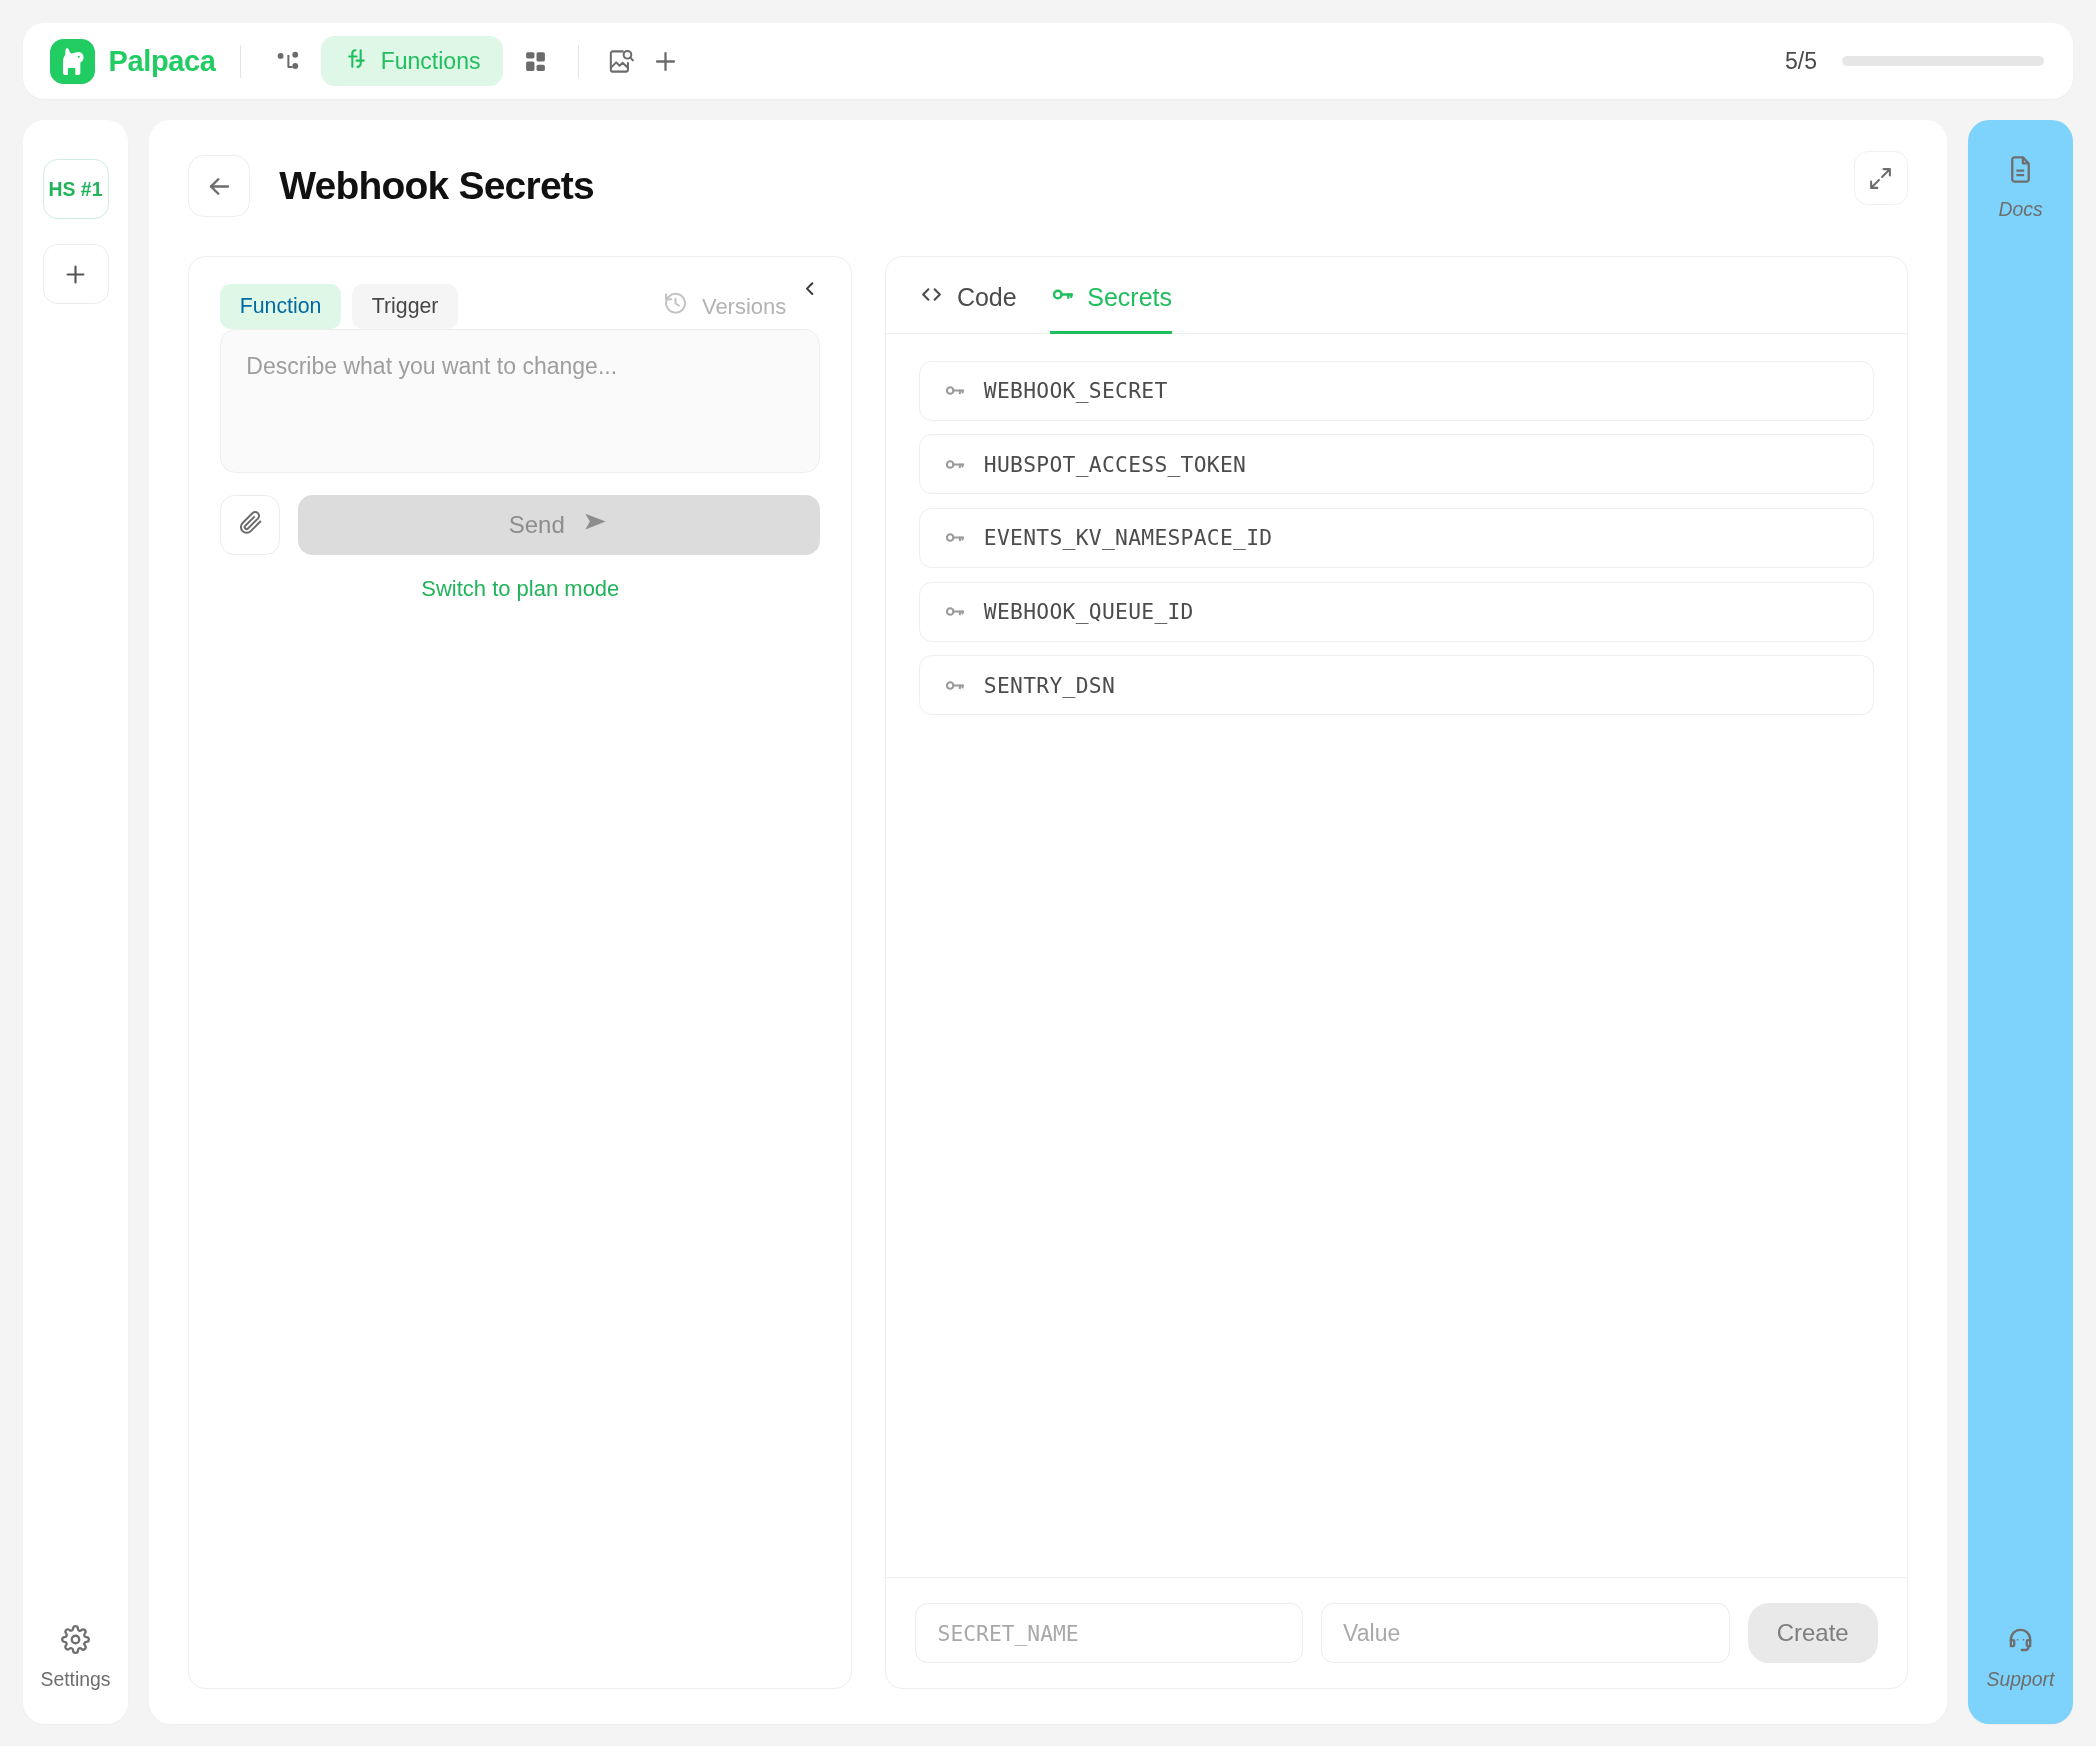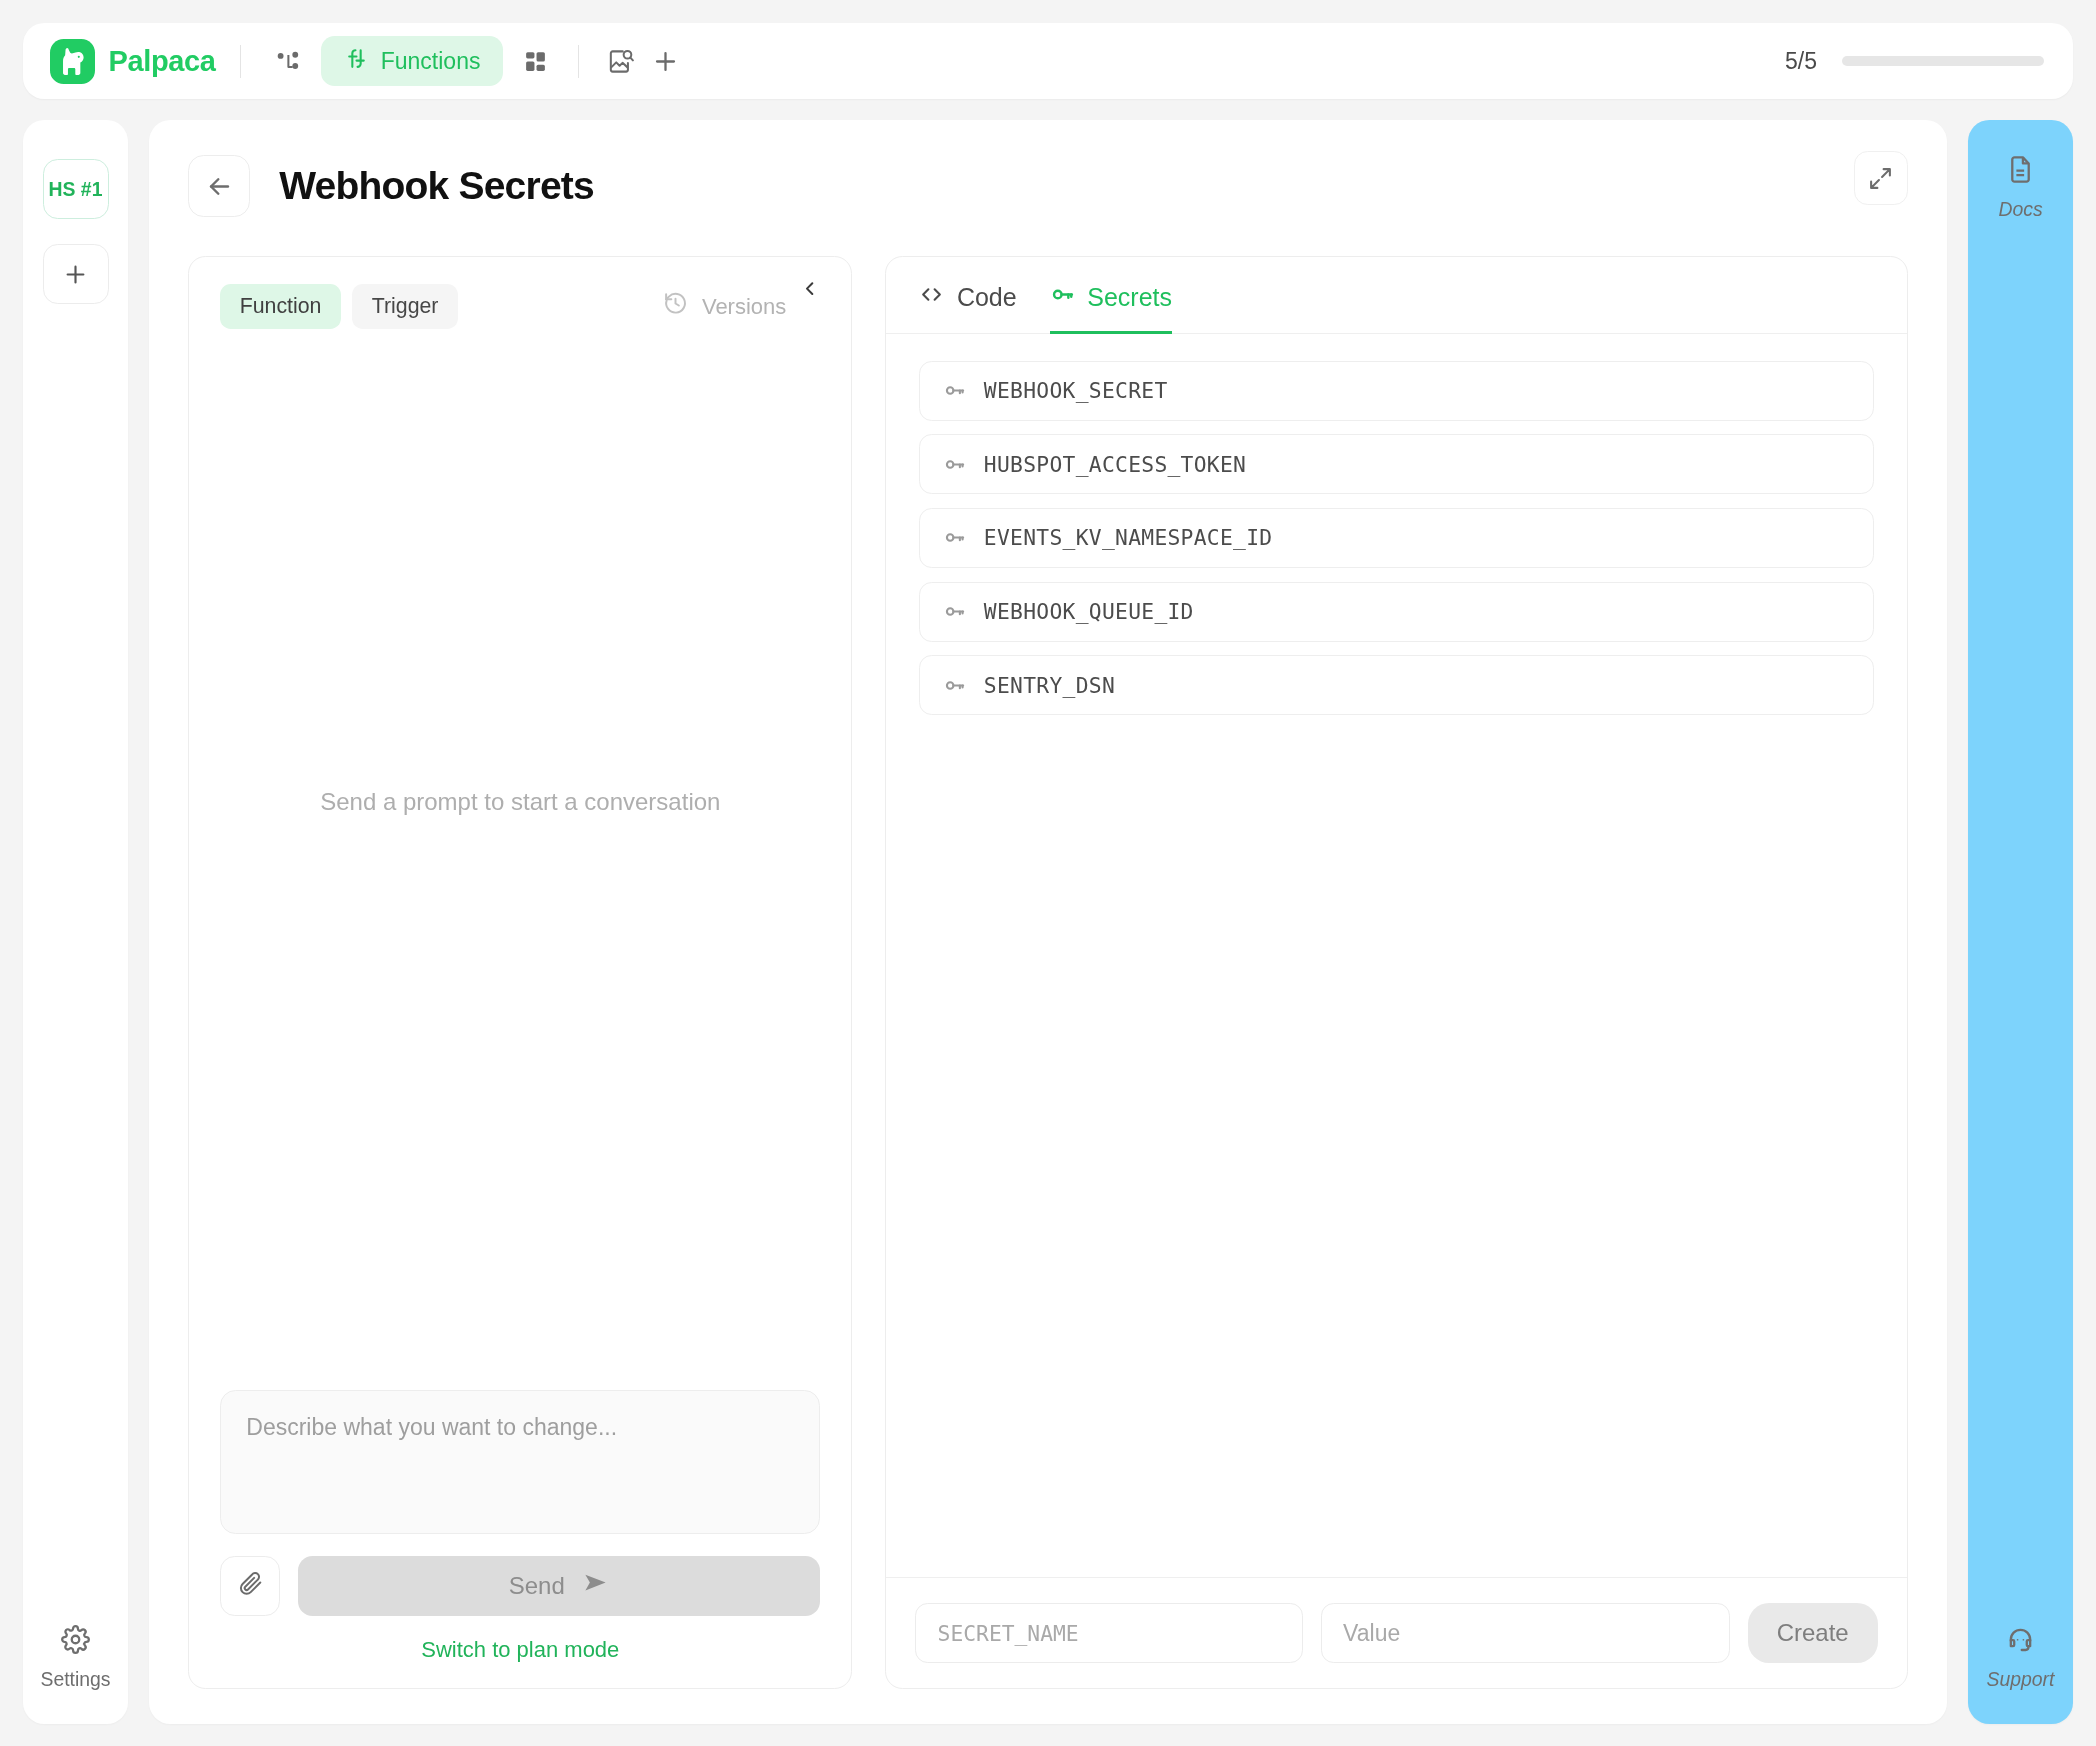--- a/index.html
+++ b/index.html
@@ -130,21 +130,21 @@
     background: #fff;
     display: flex; flex-direction: column;
     padding: 27px 31px 25px 31px;
   }
   .chat-head { display: flex; align-items: center; }
   .seg {
     display: inline-flex; align-items: center; justify-content: center;
     height: 45px; padding: 0 19.4px; border-radius: 10.7px;
     font-size: 21.3px; cursor: pointer;
   }
-  .seg.active { background: #def7e7; color: #404040; }
+  .seg.active { background: #def7e7; color: #0369a1; }
   .seg.idle { background: #f5f5f5; color: #474747; margin-left: 11.6px; }
   .chat-head-right { margin-left: auto; display: flex; align-items: center; gap: 3px; }
   .versions {
     display: flex; align-items: center; gap: 13.6px;
     color: #b3b3b3; font-size: 22px; cursor: pointer;
   }
   .collapse-chev {
     color: #3b3b3b; font-size: 27px; cursor: pointer;
     margin-left: 9.7px; align-self: flex-start; margin-top: -13.6px;
     line-height: 1;
@@ -366,21 +366,20 @@
                 <span>Versions</span>
               </div>
               <div class="collapse-chev">
                 <svg width="21.3" height="21.3" viewBox="0 0 24 24" fill="none" stroke="#3b3b3b" stroke-width="2.3" stroke-linecap="round" stroke-linejoin="round">
                     <path d="M15 6l-6 6 6 6"></path>
                   </svg>
               </div>
             </div>
           </div>
 
-          <div class="chat-empty">Send a prompt to start a conversation</div>
 
           <div class="composer">Describe what you want to change...</div>
 
           <div class="composer-row">
             <div class="attach-btn">
               <span>
                 <svg width="25" height="25" viewBox="0 0 24 24" fill="none" stroke="#6b6b6b" stroke-width="1.9" stroke-linecap="round" stroke-linejoin="round">
                   <path d="M21.4 11.1l-9.2 9.2a5.5 5.5 0 0 1-7.8-7.8l9.2-9.2a3.7 3.7 0 1 1 5.2 5.2l-9.2 9.2a1.8 1.8 0 1 1-2.6-2.6l8.5-8.5"></path>
                 </svg>
               </span>

